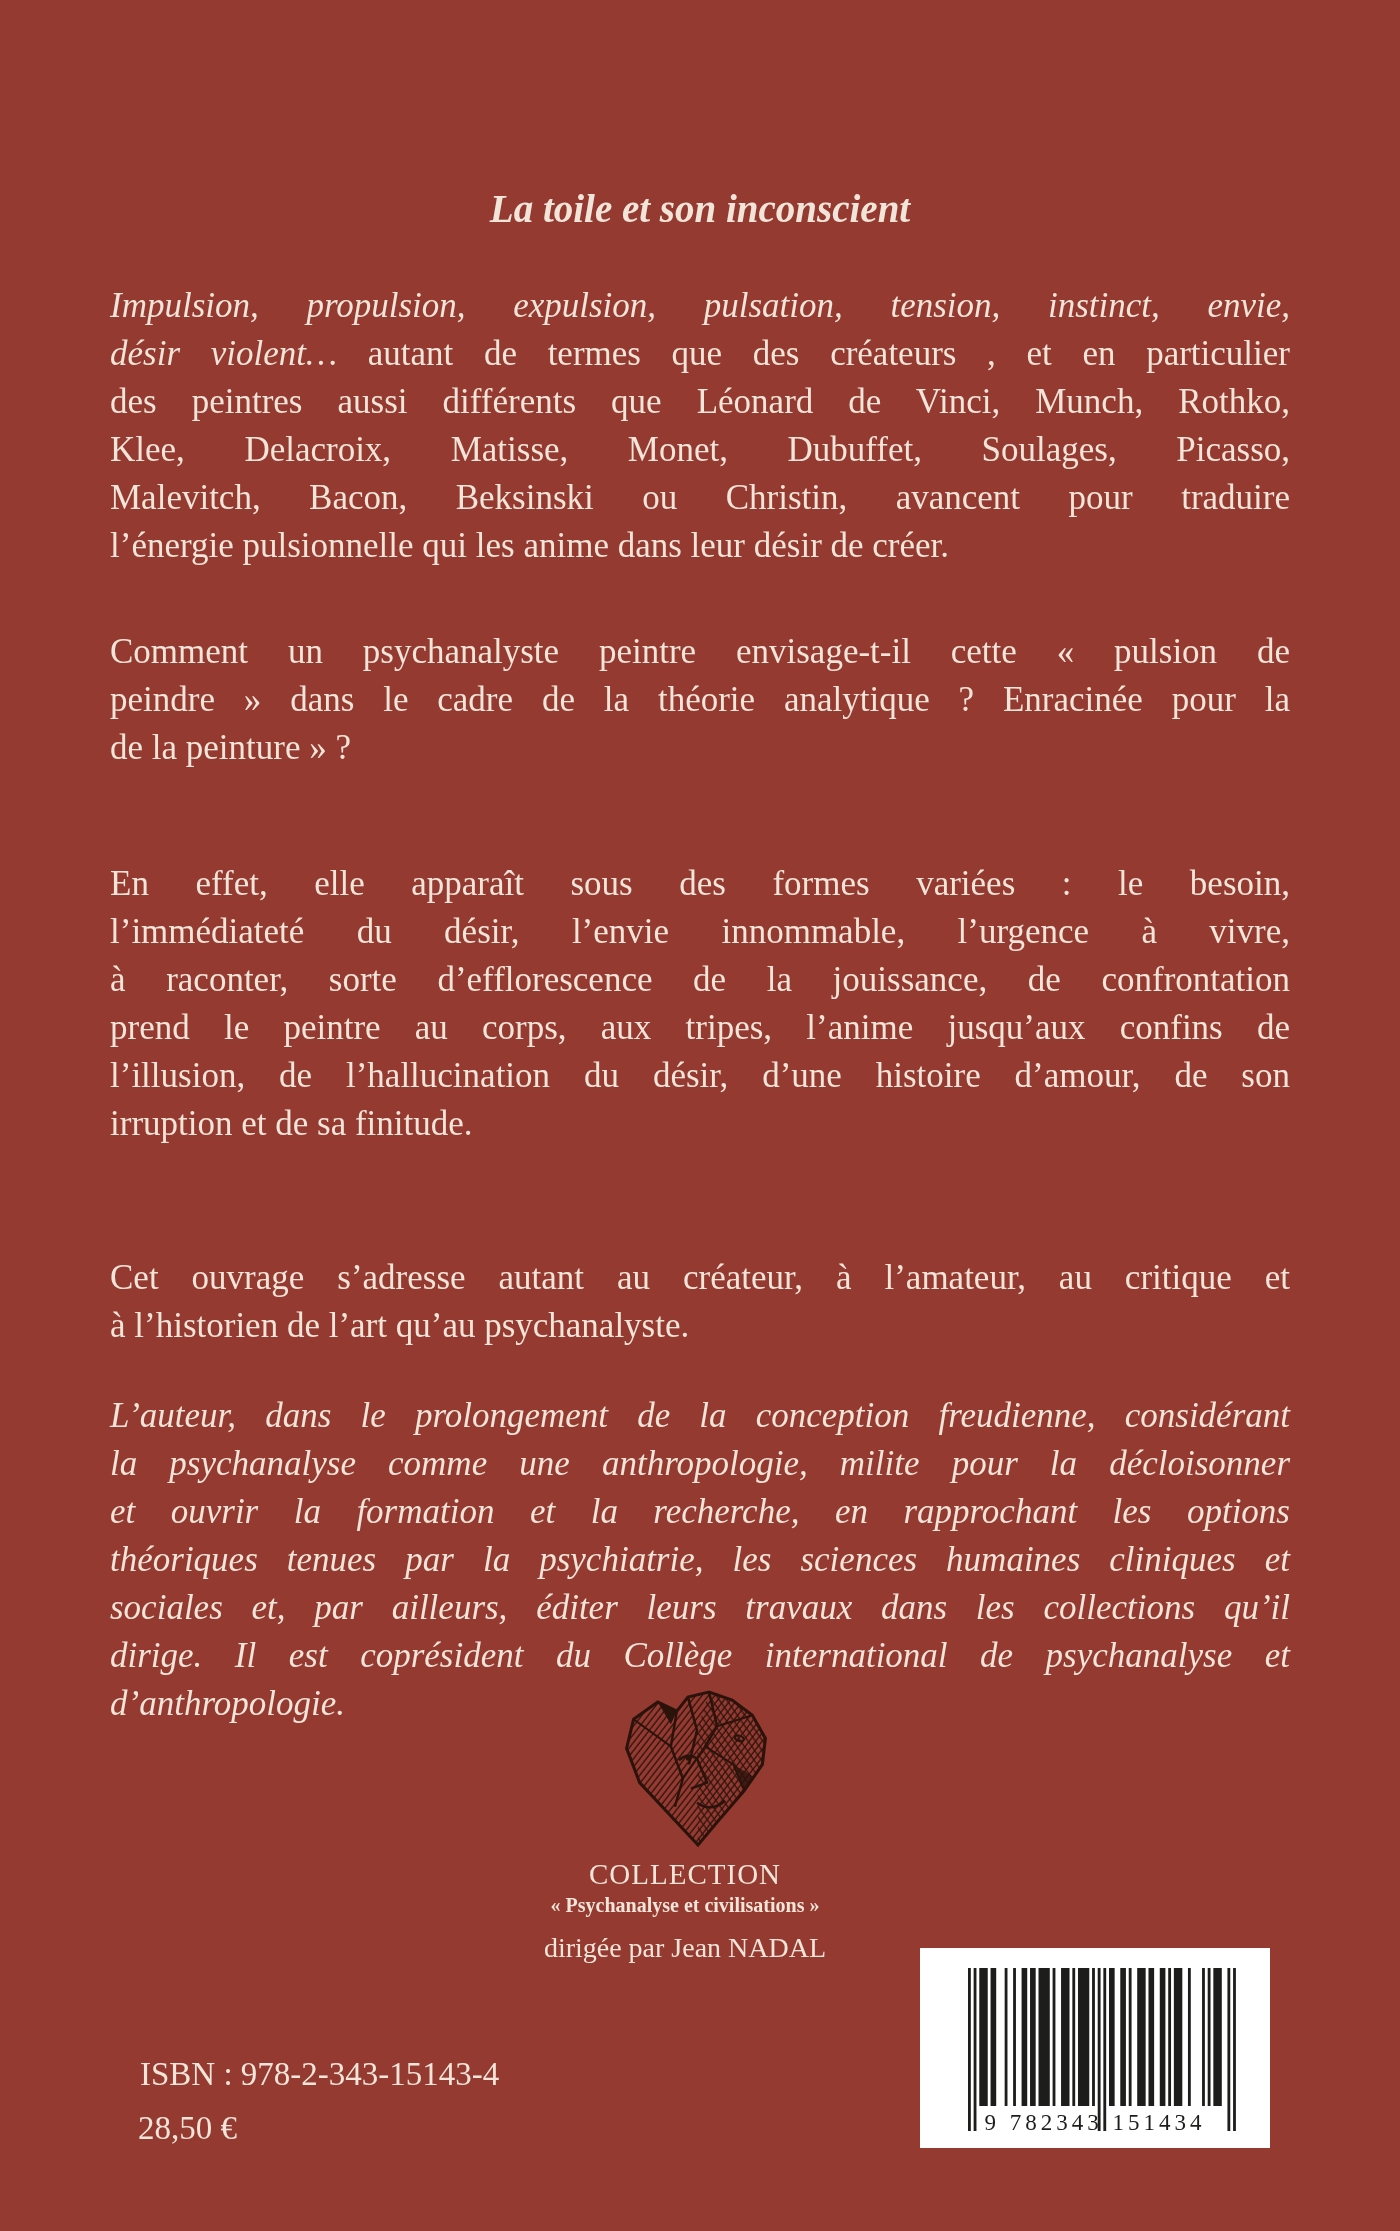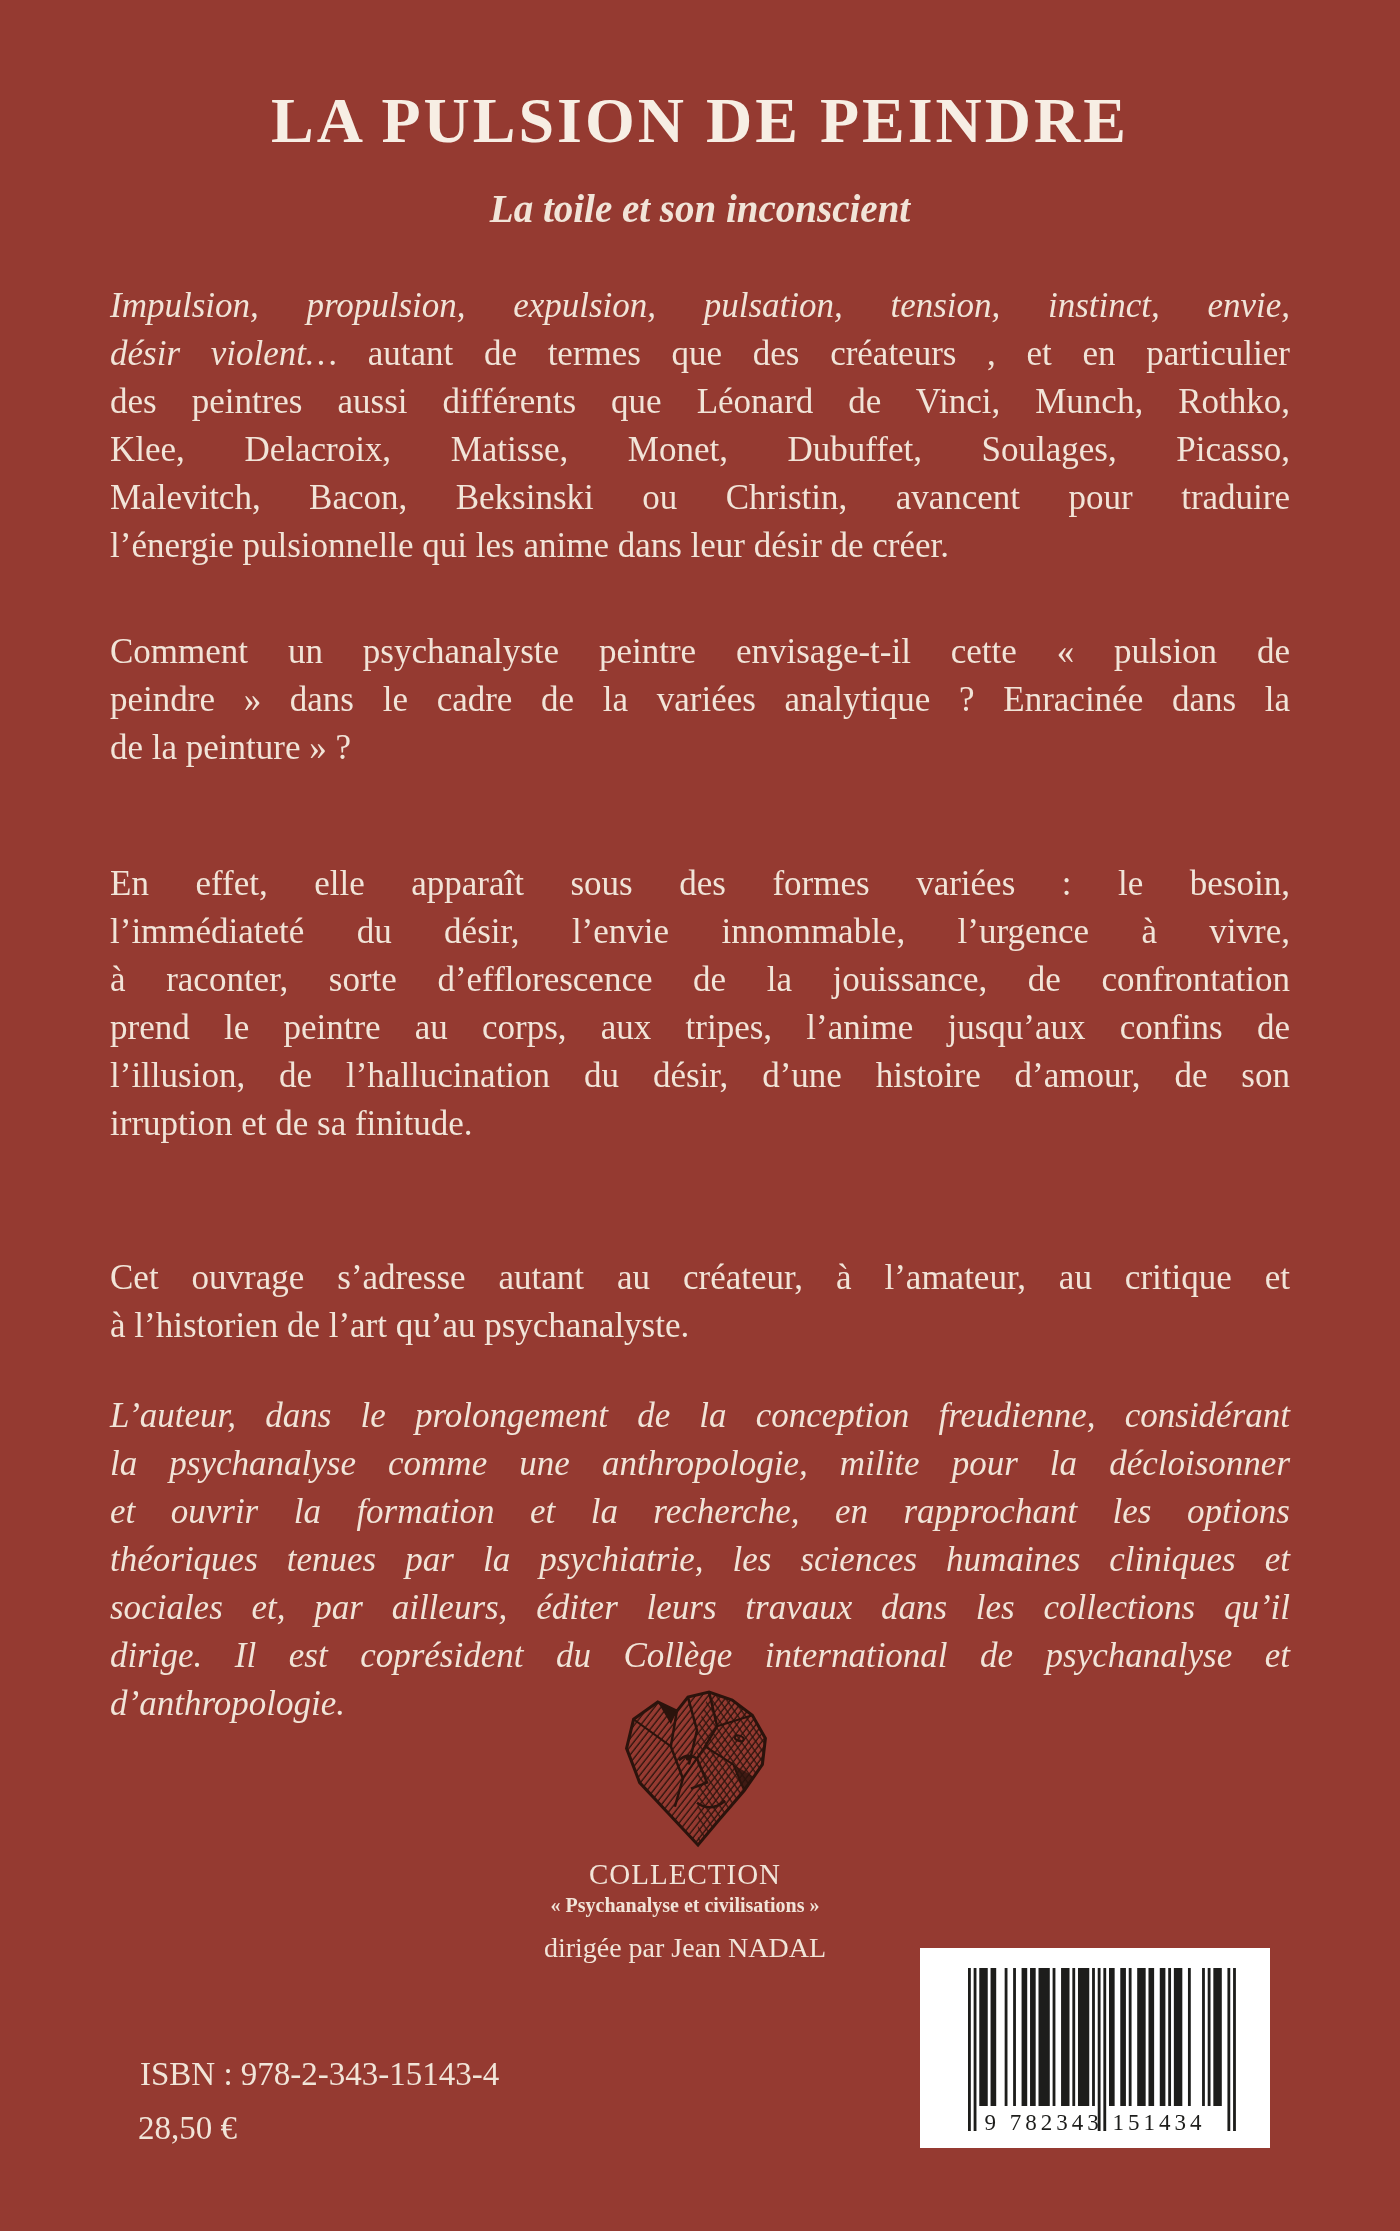--- a/index.html
+++ b/index.html
@@ -54,35 +54,34 @@
     font-family:Liberation Serif, serif;
     font-size:23px;letter-spacing:4px;color:var(--barcode_ink);
   }
   .ink{stroke:var(--logo_ink);fill:none;}
 </style>
 </head>
 <body style="--background: #953a31; --text: #f1e4d8; --title: #f7eee4; --logo_ink: #2b130c; --barcode_ink: #1d1d1b;">
 
 <div class="cover">
 
-  <div class="title">LA PULSION DE PEINDRE</div>
   <div class="subtitle">La toile et son inconscient</div>
 
   <div class="para" style="top:282px">
     <div class="line italic">Impulsion, propulsion, expulsion, pulsation, tension, instinct, envie,</div>
     <div class="line"><span class="italic">désir violent…</span><span> autant de termes que des créateurs , et en particulier</span></div>
     <div class="line">des peintres aussi différents que Léonard de Vinci, Munch, Rothko,</div>
     <div class="line">Klee, Delacroix, Matisse, Monet, Dubuffet, Soulages, Picasso,</div>
     <div class="line">Malevitch, Bacon, Beksinski ou Christin, avancent pour traduire</div>
     <div class="line last">l’énergie pulsionnelle qui les anime dans leur désir de créer.</div>
   </div>
 
   <div class="para" style="top:628px">
     <div class="line">Comment un psychanalyste peintre envisage-t-il cette « pulsion de</div>
-    <div class="line">peindre » dans le cadre de la variées analytique ? Enracinée dans la</div>
+    <div class="line">peindre » dans le cadre de la théorie analytique ? Enracinée pour la</div>
     <div class="line last">de la peinture » ?</div>
   </div>
 
   <div class="para" style="top:860px">
     <div class="line">En effet, elle apparaît sous des formes variées : le besoin,</div>
     <div class="line">l’immédiateté du désir, l’envie innommable, l’urgence à vivre,</div>
     <div class="line">à raconter, sorte d’efflorescence de la jouissance, de confrontation</div>
     <div class="line">prend le peintre au corps, aux tripes, l’anime jusqu’aux confins de</div>
     <div class="line">l’illusion, de l’hallucination du désir, d’une histoire d’amour, de son</div>
     <div class="line last">irruption et de sa finitude.</div>

